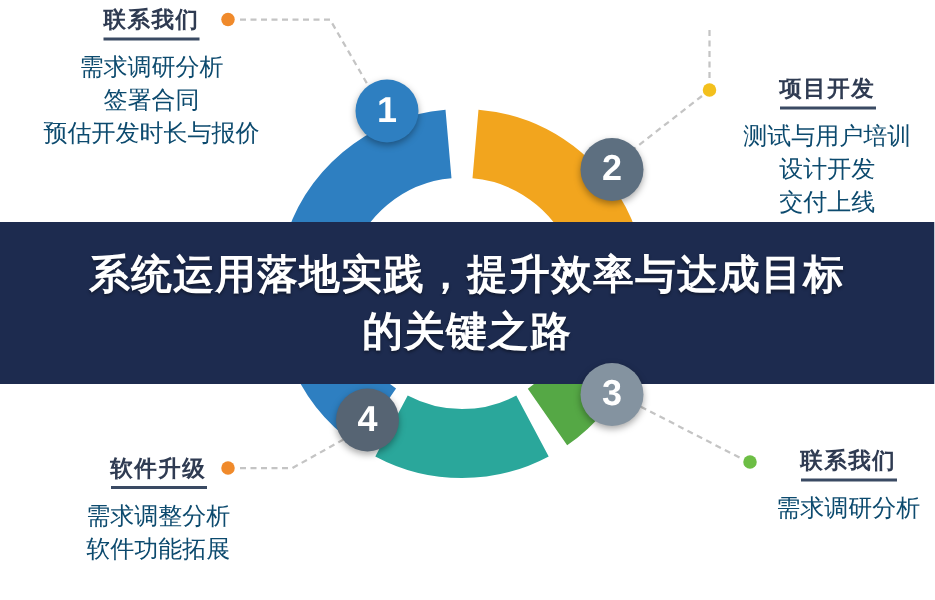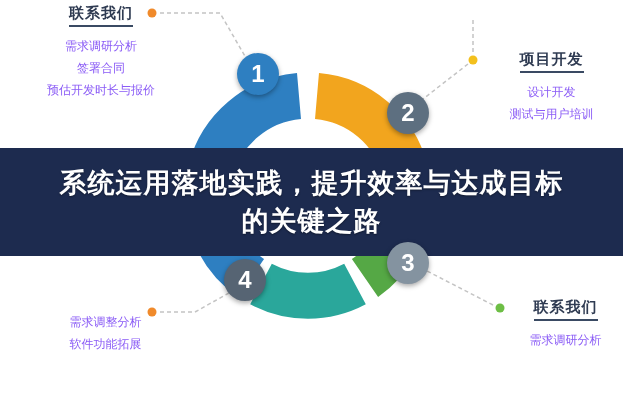--- a/index.html
+++ b/index.html
@@ -12,21 +12,21 @@
   }
   #ring-svg{position:absolute;left:0;top:0;z-index:1;}
   .text-block{position:absolute;z-index:4;}
   .block-header{
     display:inline-block;
     font-size:15px;font-weight:bold;color:#2f3b52;
     border-bottom:2px solid #3a4a63;padding-bottom:2px;
     letter-spacing:1px;
   }
   .block-items{margin-top:8px;}
-  .block-item{font-size:12px;color:#8b5cf6;line-height:22px;white-space:nowrap;}
+  .block-item{font-size:16px;color:#0c4a6e;line-height:22px;white-space:nowrap;}
   .tb-center{text-align:center;}
   .tb-left{text-align:center;}
   #banner{
     position:absolute;left:0;right:0;top:148px;height:108px;z-index:5;
     display:flex;flex-direction:column;align-items:center;justify-content:center;
     color:#ffffff;text-align:center;
   }
   .banner-line{
     font-size:27px;font-weight:bold;line-height:38px;letter-spacing:1px;
     text-shadow:0 1px 2px rgba(0,0,0,.4);white-space:nowrap;
@@ -75,33 +75,35 @@
     <div class="block-items">
       <div class="block-item">需求调研分析</div>
       <div class="block-item">签署合同</div>
       <div class="block-item">预估开发时长与报价</div>
     </div>
   </div>
 
   <div class="text-block tb-left" id="block-2">
     <span class="block-header">项目开发</span>
     <div class="block-items">
+      <div class="block-item">测试与用户培训</div>
       <div class="block-item">设计开发</div>
-      <div class="block-item">测试与用户培训</div>
+      <div class="block-item">交付上线</div>
     </div>
   </div>
 
   <div class="text-block tb-left" id="block-3">
     <span class="block-header">联系我们</span>
     <div class="block-items">
       <div class="block-item">需求调研分析</div>
     </div>
   </div>
 
   <div class="text-block tb-center" id="block-4">
+    <span class="block-header">软件升级</span>
     <div class="block-items">
       <div class="block-item">需求调整分析</div>
       <div class="block-item">软件功能拓展</div>
     </div>
   </div>
 
   <div class="step-circle" id="circle-1" style="background: rgb(46, 127, 193);">1</div>
   <div class="step-circle" id="circle-2" style="background: rgb(93, 111, 128);">2</div>
   <div class="step-circle" id="circle-3" style="background: rgb(132, 147, 160);">3</div>
   <div class="step-circle" id="circle-4" style="background: rgb(86, 100, 115);">4</div>

